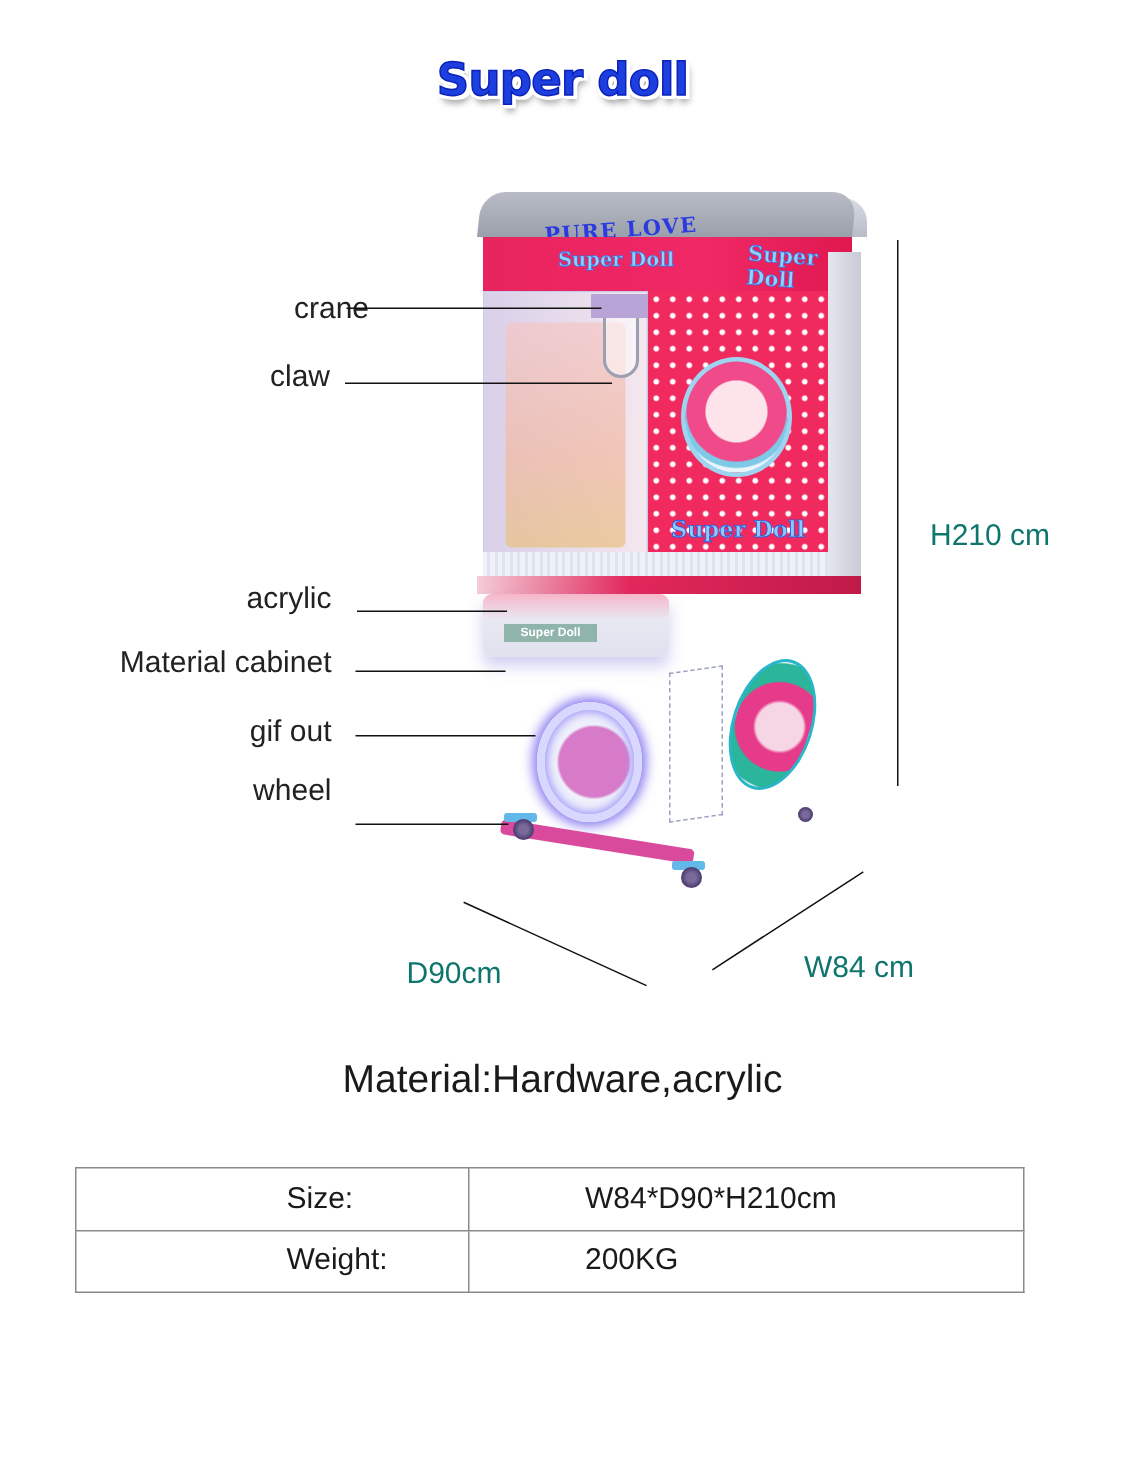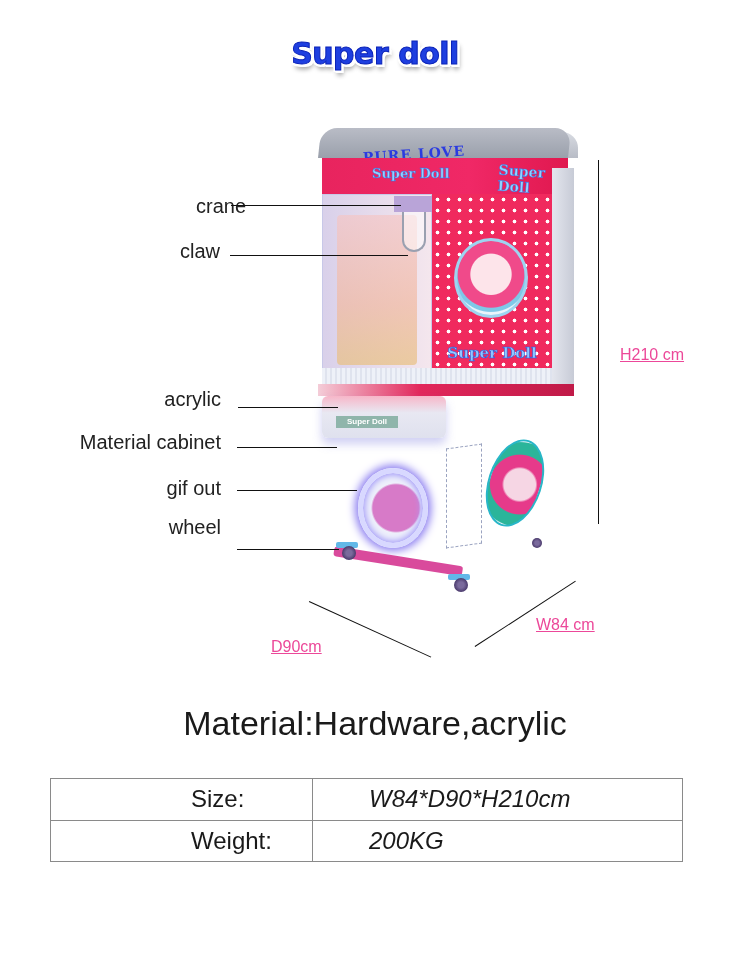--- a/index.html
+++ b/index.html
@@ -13,21 +13,21 @@
     -webkit-text-stroke: 1px #0a22b8;
     text-shadow: -2px -2px 0 #fff, 2px -2px 0 #fff, -2px 2px 0 #fff, 2px 2px 0 #fff,
                  0 3px 0 #fff, 3px 3px 0 #fff, 2px 5px 5px rgba(0,0,0,0.45);
   }
 
   .label {
     position: absolute; font-size: 20px; color: #222; text-align: right; white-space: nowrap;
   }
   .leader { position: absolute; height: 1.4px; background: #111; }
   .vline { position: absolute; width: 1.4px; background: #111; }
-  .dim-text { position: absolute; font-size: 16px; color: #ec4899; white-space: nowrap; text-decoration: underline; }
+  .dim-text { position: absolute; font-size: 20px; color: #0f766e; white-space: nowrap; }
   .diag { position: absolute; height: 1.4px; background: #111; transform-origin: 0 50%; }
 
   
   .machine { position: absolute; left: 318px; top: 128px; width: 262px; height: 470px; }
   .m-top {
     position: absolute; left: 0px; top: 0; width: 250px; height: 30px;
     background: linear-gradient(#b9bcc6, #9aa0ab); border-radius: 16px 16px 0 0;
     transform: skewX(-6deg); transform-origin: bottom left;
   }
   .m-top-side {
@@ -128,31 +128,31 @@
   .base-strip {
     position: absolute; left: 16px; top: 418px; width: 130px; height: 10px;
     background: #d94a9c; transform: rotate(9deg); transform-origin: left center; border-radius: 3px;
   }
   .wheel { position: absolute; width: 14px; height: 14px; border-radius: 50%; background: radial-gradient(#7a6a9c 30%, #4a3a6c 70%); }
   .caster { position: absolute; width: 22px; height: 6px; background: #62b8e8; border-radius: 2px; }
 
   
   .material {
     position: absolute; left: 0; top: 704px; width: 750px; text-align: center;
-    font-size: 34px; color: #1a1a1a;
+    font-size: 26px; color: #1a1a1a;
   }
   .spec-table {
     position: absolute; left: 50px; top: 778px; width: 633px; border-collapse: collapse;
   }
   .spec-table td {
-    border: 1.5px solid #8a8a8a; height: 41.5px; font-size: 24px; color: #1a1a1a;
+    border: 1.5px solid #8a8a8a; height: 41.5px; font-size: 20px; color: #1a1a1a;
     vertical-align: middle;
   }
   .spec-table td.k { width: 262px; padding-left: 140px; }
-  .spec-table td.v { padding-left: 56px; font-style: italic; }
+  .spec-table td.v { padding-left: 77px; }
 </style>
 </head>
 <body>
 
 <div class="title">Super doll</div>
 
 <div class="machine">
   <div class="cabinet"></div>
   <div class="cab-side"></div>
   <div class="m-top-side"></div>
@@ -206,21 +206,21 @@
 <div class="label" style="right:529px;top:516px;">wheel</div>
 <div class="leader" style="left:237px;top:549px;width:102px;"></div>
 
 <div class="vline" style="left:598px;top:160px;height:364px;"></div>
 <div class="dim-text" style="left:620px;top:346px;">H210 cm</div>
 
 <div class="diag" style="left:309px;top:601px;width:134px;transform:rotate(24.5deg);"></div>
 <div class="dim-text" style="left:271px;top:638px;">D90cm</div>
 
 <div class="diag" style="left:475px;top:646px;width:120px;transform:rotate(-33deg);"></div>
-<div class="dim-text" style="left:536px;top:616px;">W84 cm</div>
+<div class="dim-text" style="left:536px;top:634px;">W84 cm</div>
 
 <div class="material">Material:Hardware,acrylic</div>
 
 <table class="spec-table">
   <tbody>
       <tr>
     <td class="k">Size:</td>
     <td class="v">W84*D90*H210cm</td>
   </tr>
   <tr>

